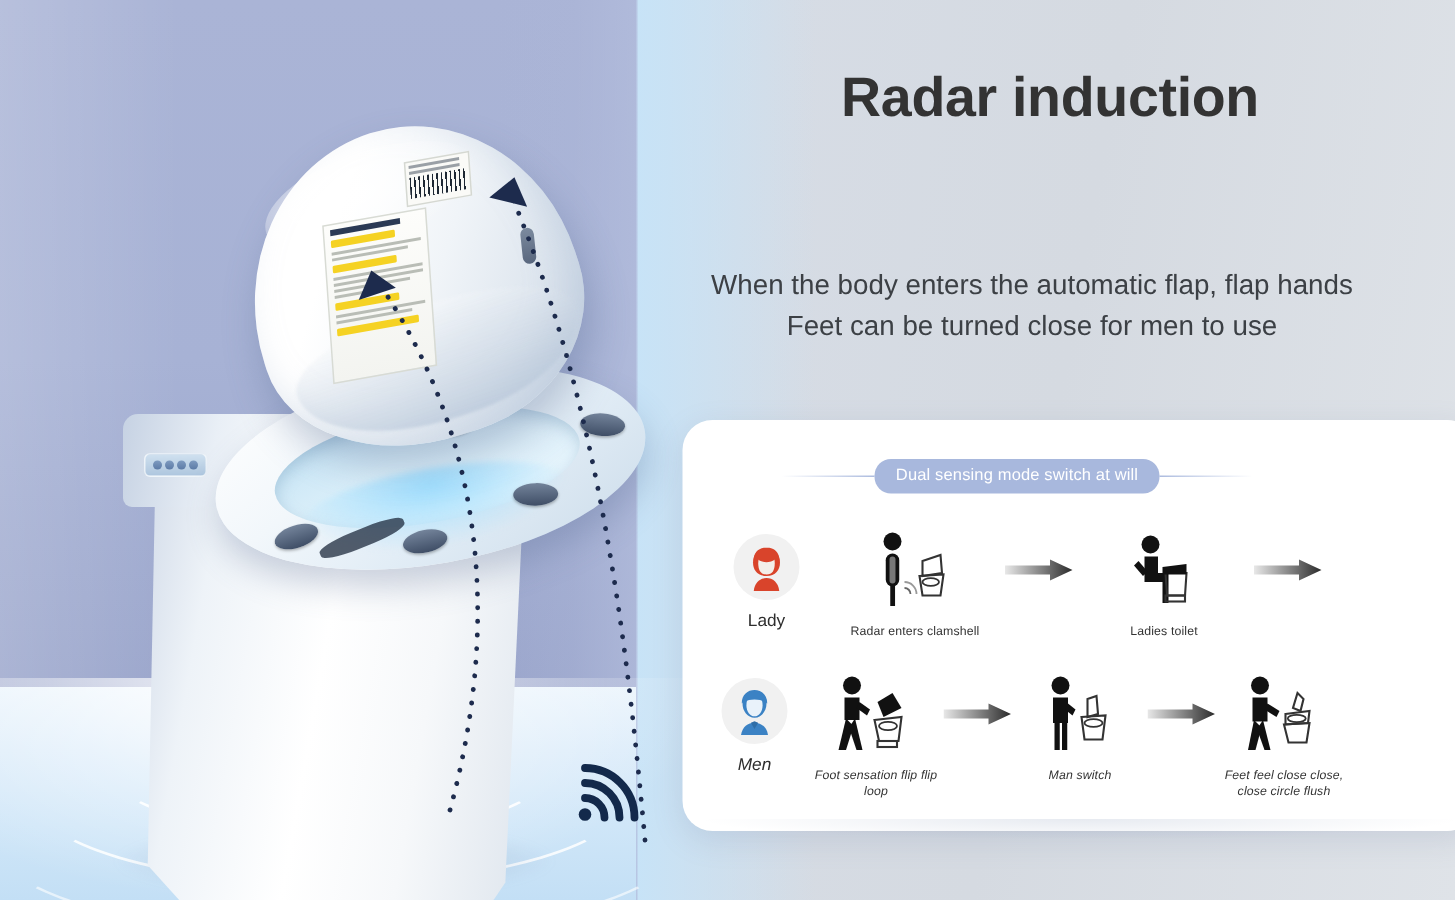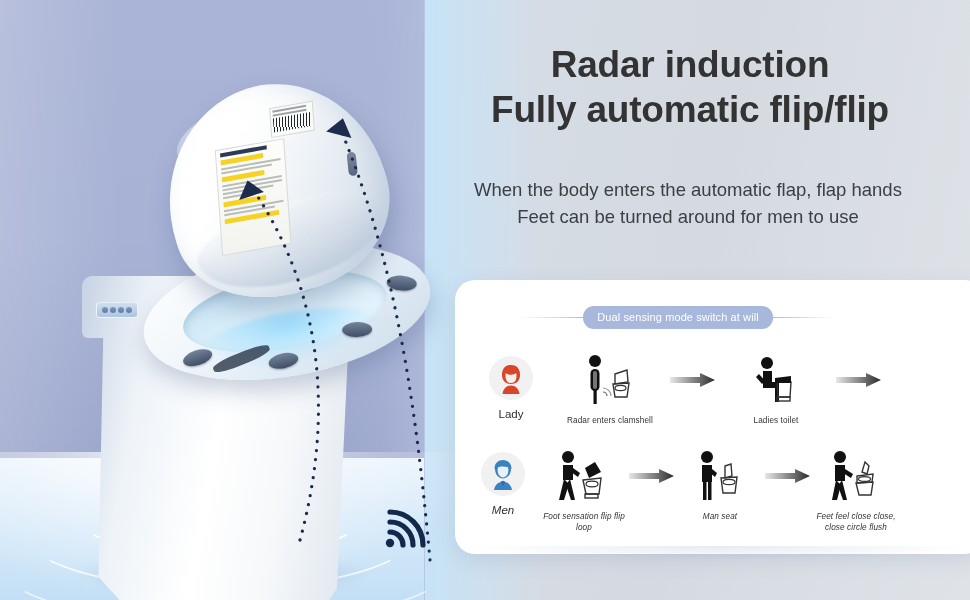--- a/index.html
+++ b/index.html
@@ -165,21 +165,21 @@
   }
 
   
   .arcs { position:absolute; left:0; top:0; width:970px; height:600px; pointer-events:none; }
 
   
   .radar-icon { position:absolute; left:382px; top:505px; width:52px; height:52px; }
 
   
   .headline {
-    position:absolute; left:430px; top:42px; width:520px;
+    position:absolute; left:440px; top:42px; width:520px;
     text-align:center; color:#333333;
     font-size:37px; font-weight:bold; line-height:1.22; letter-spacing:-.2px;
   }
   .subhead {
     position:absolute; left:418px; top:176px; width:540px;
     text-align:center; color:#3c4045;
     font-size:18.5px; line-height:1.48; font-weight:400;
   }
 
   
@@ -302,26 +302,25 @@
 
   <svg class="radar-icon" viewBox="0 0 52 52">
     <circle cx="8" cy="38" r="4.2" fill="#13294b"></circle>
     <path d="M8,27 A13,13 0 0 1 21,40" fill="none" stroke="#13294b" stroke-width="5.2" stroke-linecap="round"></path>
     <path d="M8,17 A23,23 0 0 1 31,40" fill="none" stroke="#13294b" stroke-width="5.2" stroke-linecap="round"></path>
     <path d="M8,7 A33,33 0 0 1 41,40" fill="none" stroke="#13294b" stroke-width="5.2" stroke-linecap="round"></path>
   </svg>
 
   <div class="headline">
     <div>Radar induction</div>
-    <div>Fully automatic flip/flip</div>
   </div>
 
   <div class="subhead">
     <div>When the body enters the automatic flap, flap hands</div>
-    <div>Feet can be turned around for men to use</div>
+    <div>Feet can be turned close for men to use</div>
   </div>
 
   <div class="card">
 
     <div class="pill-row">
       <span class="pill-line"></span>
       <span class="pill">Dual sensing mode switch at will</span>
       <span class="pill-line r"></span>
     </div>
 
@@ -446,21 +445,21 @@
             <circle cx="22" cy="9" r="6" fill="#111"></circle>
             <path d="M17 17 h10 v17 h-10 z" fill="#111"></path>
             <path d="M18 33 h3.5 v19 h-3.5 z" fill="#111"></path>
             <path d="M23 33 h3.5 v19 h-3.5 z" fill="#111"></path>
             <path d="M27 21 l5 4 -2 4 -5 -4 z" fill="#111"></path>
             <path d="M40 18 L46 16 L47 28 L40 30 Z" fill="none" stroke="#333" stroke-width="1.4"></path>
             <path d="M36 30 L52 29 L50 45 L38 45 Z" fill="none" stroke="#333" stroke-width="1.4"></path>
             <ellipse cx="44" cy="34" rx="6" ry="2.6" fill="none" stroke="#333" stroke-width="1.2"></ellipse>
           </svg>
         </div>
-        <div class="step-cap">Man seat</div>
+        <div class="step-cap">Man switch</div>
       </div>
 
       <div class="arrow-cell">
         <svg viewBox="0 0 46 16" width="46" height="16">
           <defs>
               <linearGradient id="ag4" x1="0" y1="0" x2="1" y2="0">
             <stop offset="0" stop-color="#e8e8e8"></stop>
                 <stop offset="1" stop-color="#2b2b2b"></stop>
           </linearGradient>
             </defs>

